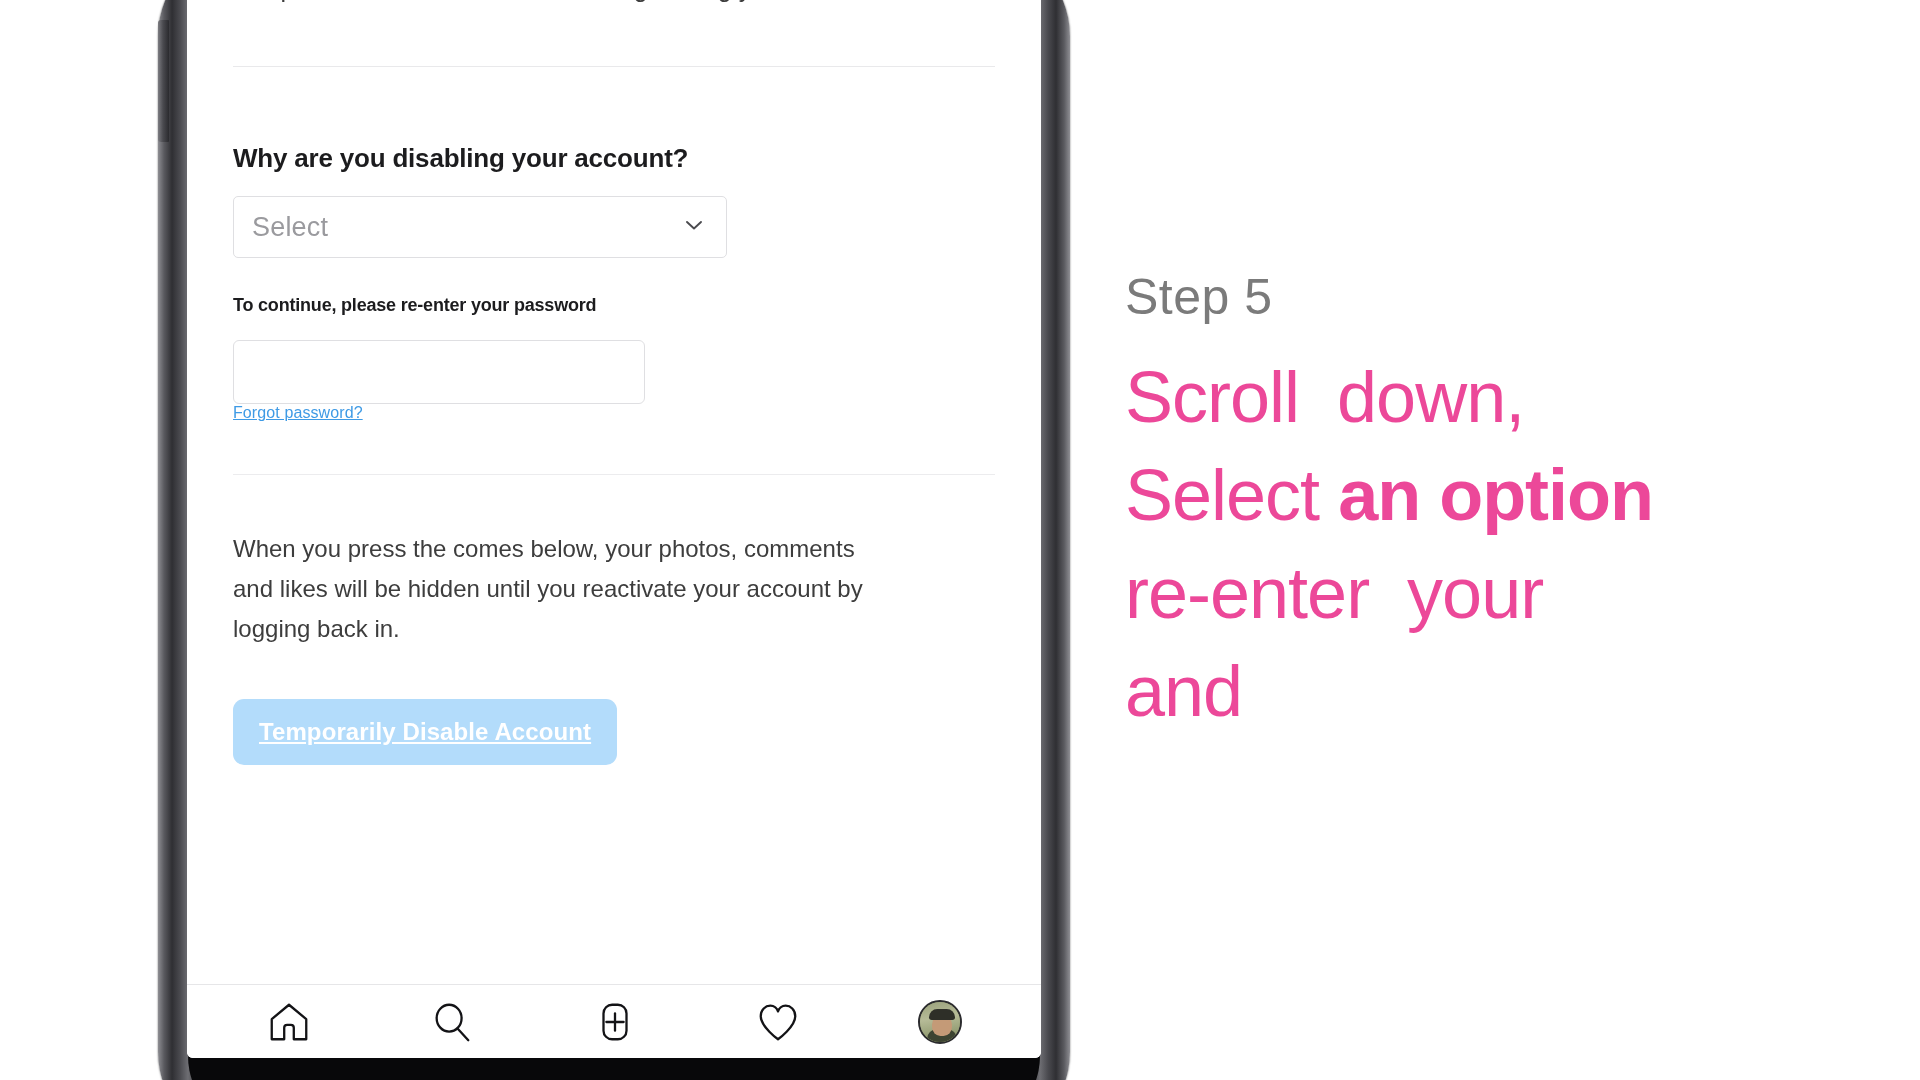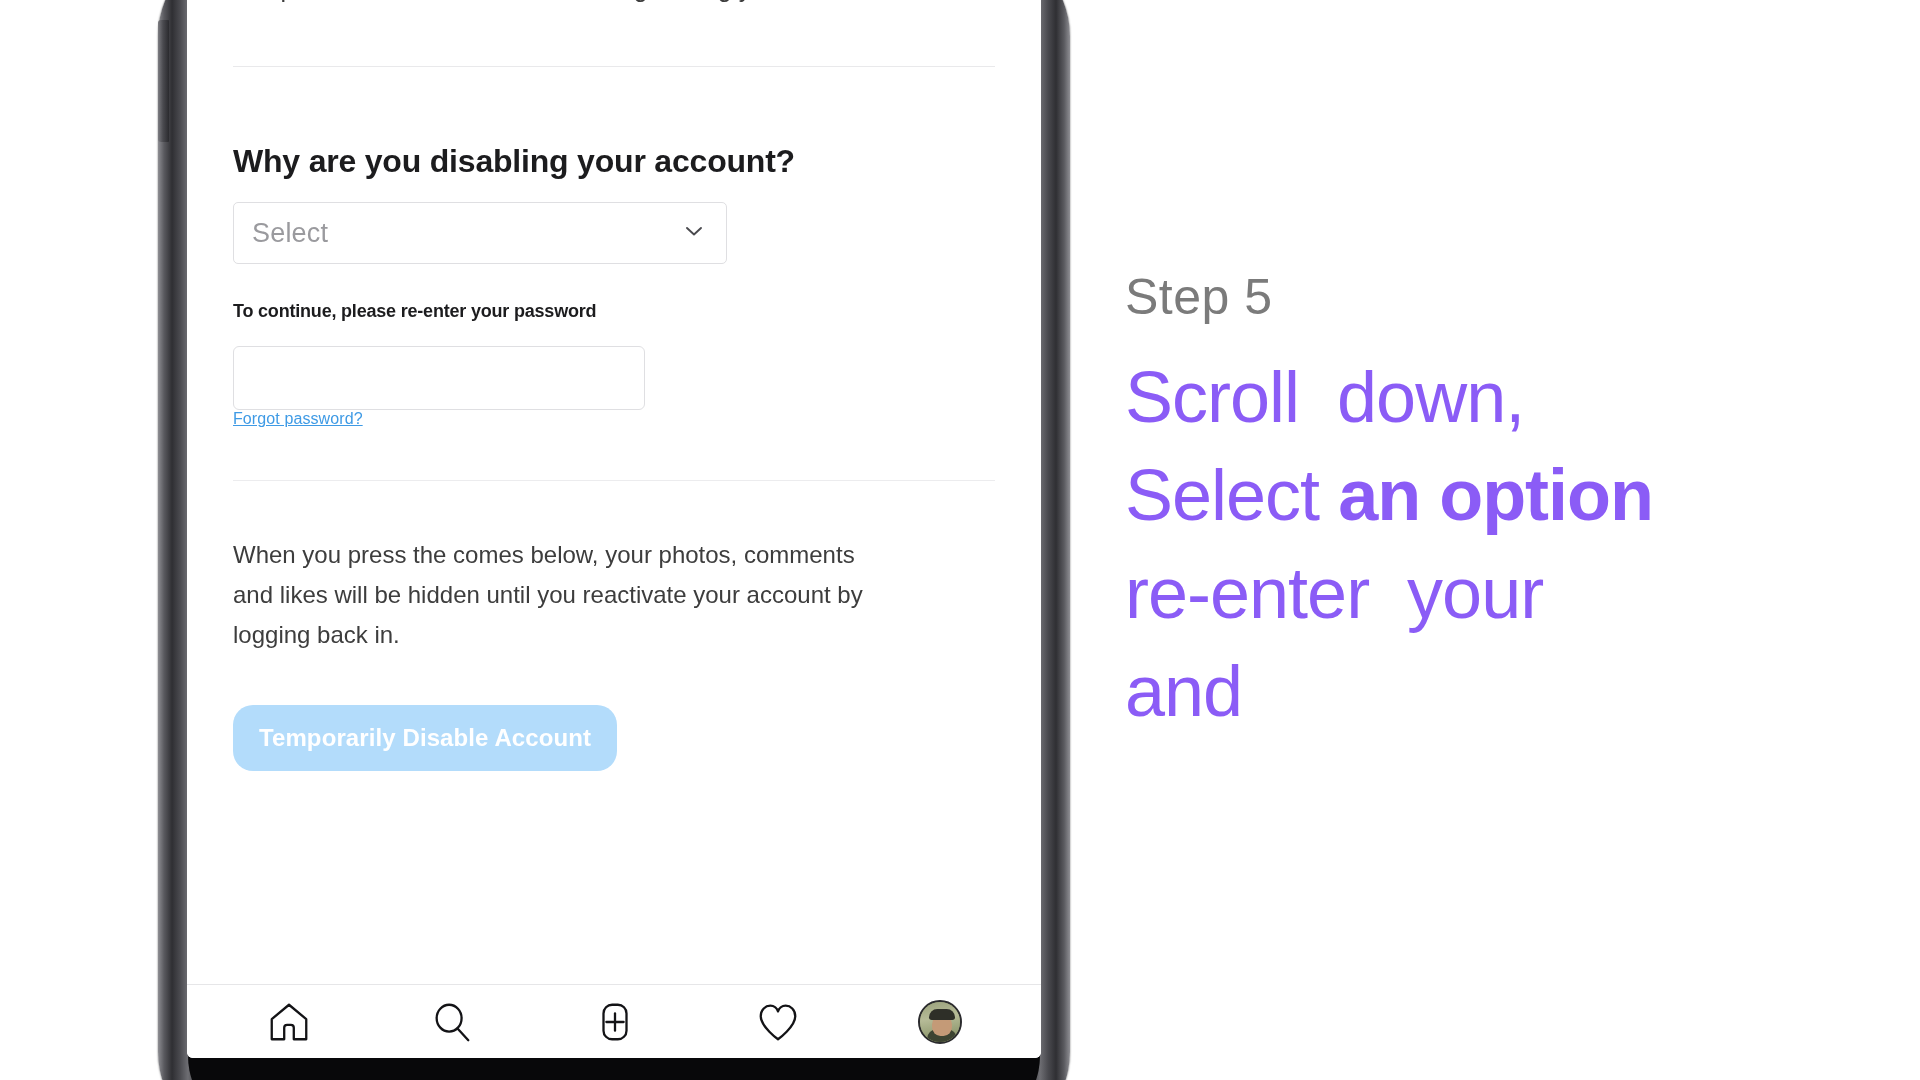--- a/index.html
+++ b/index.html
@@ -59,21 +59,21 @@
     color:#3d3d3d;
     font-size:25px;
     line-height:40px;
     letter-spacing:.1px;
   }
   .cut-para{ padding-top:0; margin-top:-6px; }
   .rule{
     height:1px; background:#e9e9eb; margin:58px 0 0 0;
   }
   .q-title{
-    font-size:32px; font-weight:bold; color:#1c1c1e;
+    font-size:26px; font-weight:bold; color:#1c1c1e;
     margin-top:76px; letter-spacing:-.2px;
   }
   .select-box{
     margin-top:22px;
     height:62px;
     border:1px solid #dfdfe2;
     border-radius:5px;
     background:#fff;
     display:flex; align-items:center;
     padding:0 18px;
@@ -110,23 +110,24 @@
     font-size:24px; line-height:40px; color:#3d3d3d;
     max-width:640px;
   }
   .disable-btn{
     margin-top:50px;
     display:inline-block;
     background:#b3dcfb;
     color:#ffffff;
     font-size:24px; font-weight:bold;
     border:none;
-    border-radius:20px;
+    border-radius:11px;
     padding:19px 26px;
     letter-spacing:.1px;
+    text-decoration:underline;
   }
 
   
   .navbar{
     position:absolute; left:0; right:0; bottom:0;
     height:74px;
     background:#fff;
     border-top:1px solid #e6e6e8;
     display:flex; align-items:center; justify-content:space-around;
     padding:0 20px;
@@ -161,21 +162,21 @@
   .caption{
     position:absolute; left:1125px; top:268px; width:760px;
   }
   .step{
     font-size:50px; color:#7b7b7b; letter-spacing:.5px;
     margin-bottom:22px;
   }
   .cap-line{
     font-size:72px;
     line-height:98px;
-    color:#8b5cf6;
+    color:#ec4899;
     letter-spacing:-1px;
     white-space:pre;
   }
   .cap-line b{ font-weight:bold; }
   .cap-line .reg{ font-weight:normal; }
 </style>
 </head>
 <body>
 
 <div class="stage">

